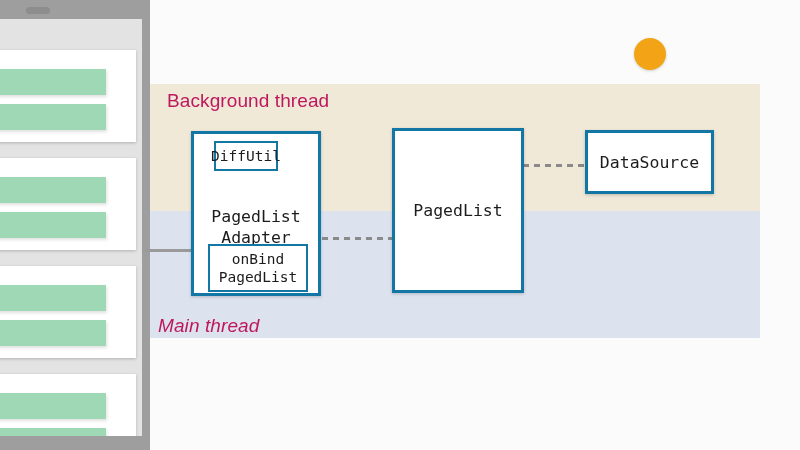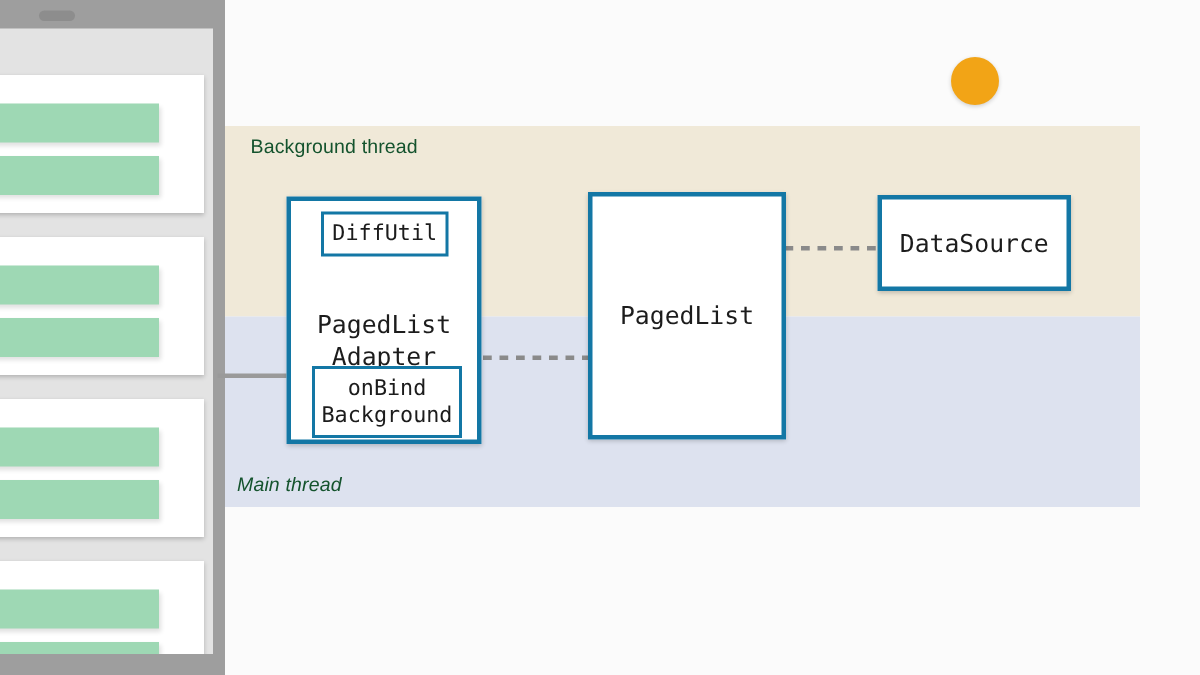--- a/index.html
+++ b/index.html
@@ -77,22 +77,22 @@
   #band-main {
     position: absolute;
     left: 150px;
     top: 211px;
     width: 610px;
     height: 127px;
     background: #dde2ef;
   }
   .band-label {
     position: absolute;
-    font-size: 13px;
-    color: #14532d;
+    font-size: 19px;
+    color: #be185d;
     letter-spacing: 0.1px;
     white-space: nowrap;
   }
   #label-bg   { left: 167px; top: 90px; }
   #label-main { left: 158px; top: 315px; font-style: italic; }
 
   
   .box {
     position: absolute;
     background: #ffffff;
@@ -120,21 +120,21 @@
   }
   #adapter-label {
     position: absolute;
     left: 0; right: 0;
     top: 72px;
     text-align: center;
     white-space: pre-line;
   }
   #box-diffutil {
     left: 214px; top: 141px;
-    width: 85px; height: 30px;
+    width: 64px; height: 30px;
     font-size: 14.5px;
   }
   #box-onbind {
     left: 208px; top: 244px;
     width: 100px; height: 48px;
     font-size: 14.5px;
     line-height: 1.25;
     white-space: pre-line;
   }
   #box-pagedlist {
@@ -222,21 +222,21 @@
     <span id="adapter-label">PagedList
 Adapter</span>
   </div>
 
   <div class="box inner" id="box-diffutil">
     <span>DiffUtil</span>
   </div>
 
   <div class="box inner" id="box-onbind">
     <span>onBind
-Background</span>
+PagedList</span>
   </div>
 
   <div class="box" id="box-pagedlist">
     <span>PagedList</span>
   </div>
 
   <div class="box" id="box-datasource">
     <span>DataSource</span>
   </div>
 

